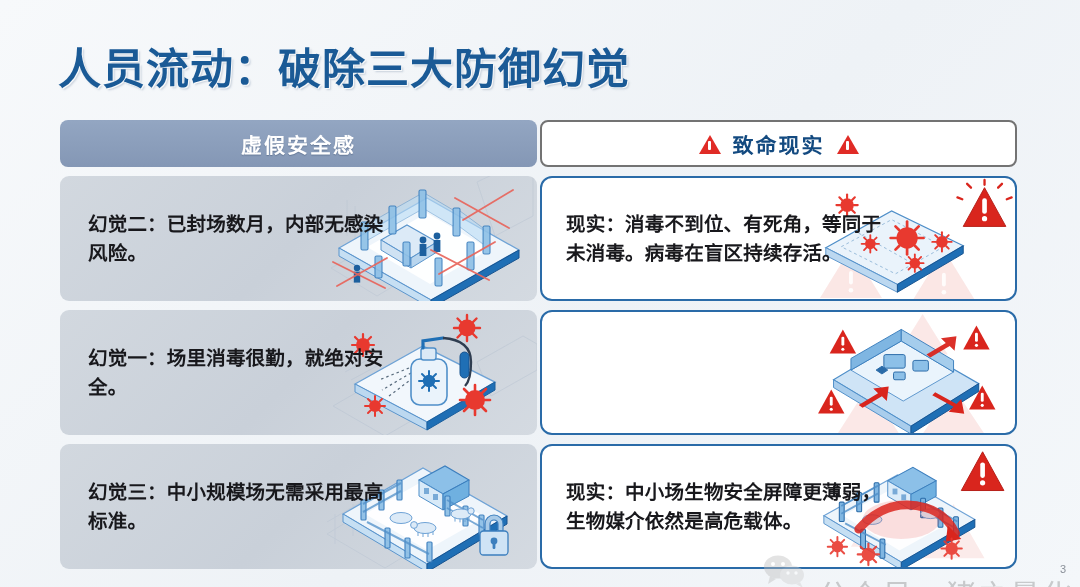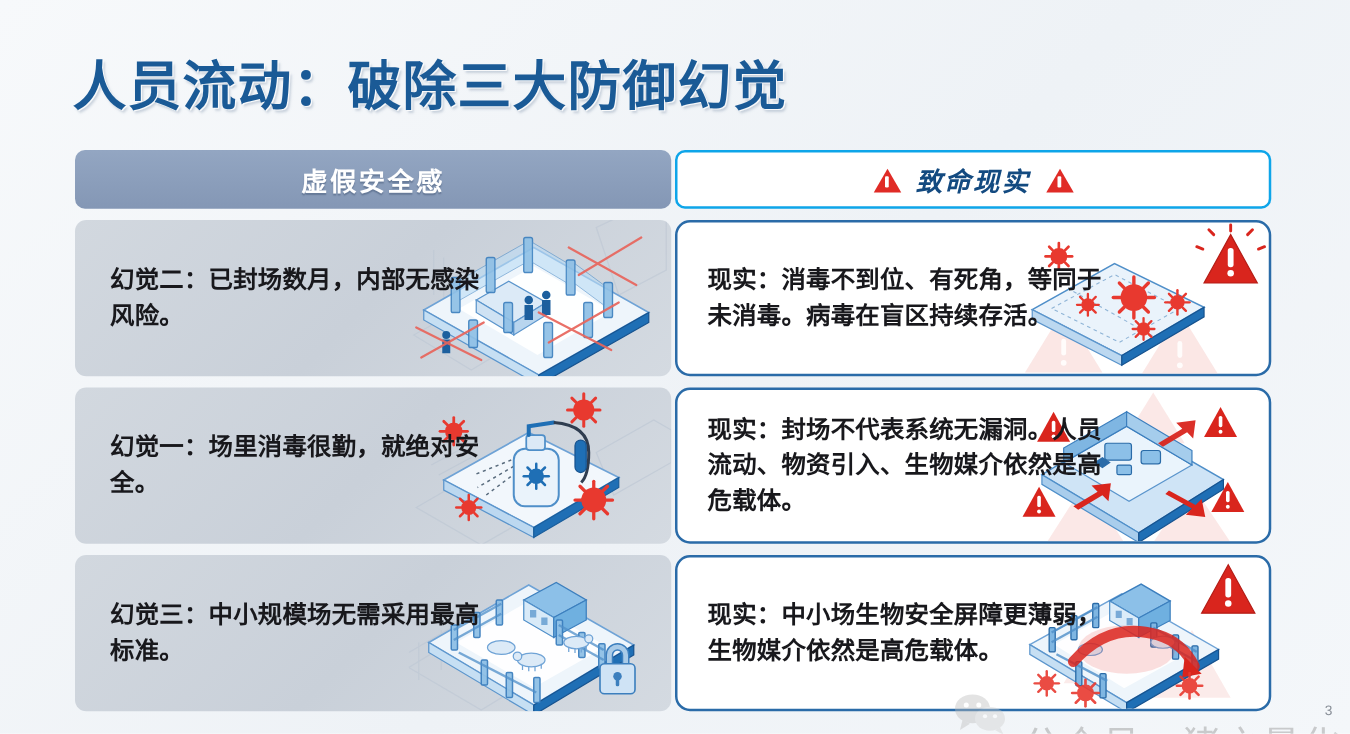--- a/index.html
+++ b/index.html
@@ -52,27 +52,26 @@
   #header-illusion {
     background: linear-gradient(180deg, #93a6c2 0%, #8497b5 100%);
     color: #ffffff;
     font-size: 21px;
     font-weight: bold;
     letter-spacing: 2px;
     text-shadow: 0 1px 1px rgba(60,80,110,0.45);
   }
   #header-reality {
     background: #ffffff;
-    border: 2px solid #0ea5e9;
+    border: 2px solid #737373;
     color: #134a80;
     font-size: 21px;
     font-weight: bold;
     letter-spacing: 2px;
     gap: 12px;
-    font-style: italic;
   }
   .warn-tri {
     display: inline-block;
     width: 0; height: 0;
     border-left: 11px solid transparent;
     border-right: 11px solid transparent;
     border-bottom: 19px solid #e02b26;
     position: relative;
     top: 1px;
   }
@@ -523,21 +522,20 @@
                 <path d="M6.5 -6.5 L4 -4"></path>
                 <path d="M-4 4 L-6.5 6.5"></path>
             </g>
           </g>
         </g>
       </svg>
     </div>
   </div>
 
   <div class="card card-reality">
-    <div class="card-text">现实：封场不代表系统无漏洞。人员流动、物资引入、生物媒介依然是高危载体。</div>
     <div class="card-art">
       <svg viewBox="0 0 210 125" xmlns="http://www.w3.org/2000/svg">
 
         <g fill="#f6cdca" opacity=".45">
           <path d="M62 76 L30 126 L94 126 Z"></path>
           <path d="M150 78 L118 126 L182 126 Z"></path>
           <path d="M118 2 L92 44 L144 44 Z"></path>
         </g>
 
         <path d="M26 70 L96 28 L176 74 L106 118 Z" fill="#cfe4f6" stroke="#4f8fc9" stroke-width="1.2"></path>

